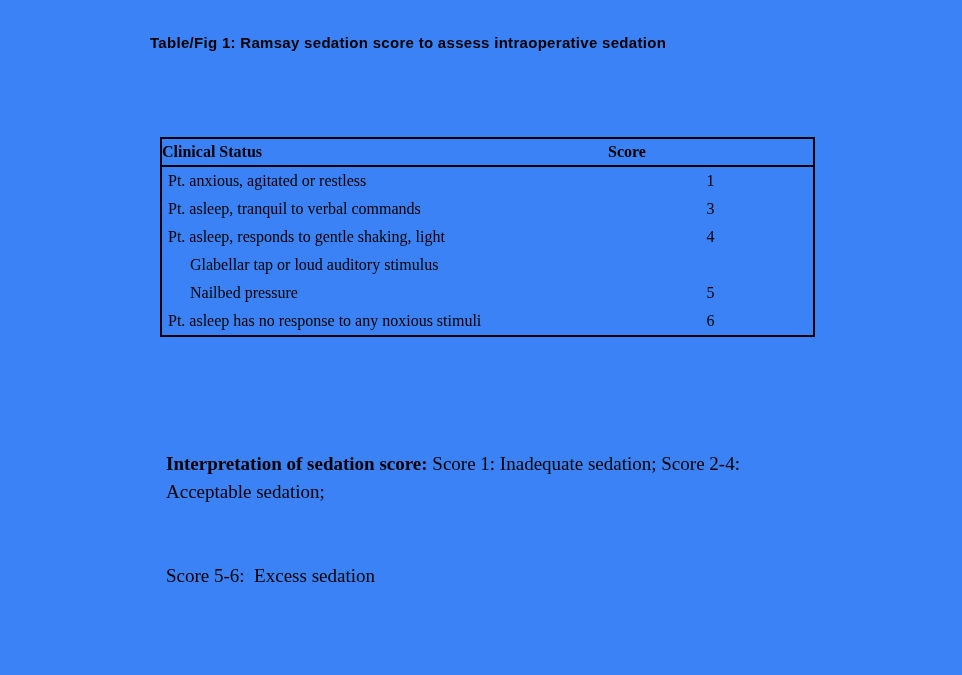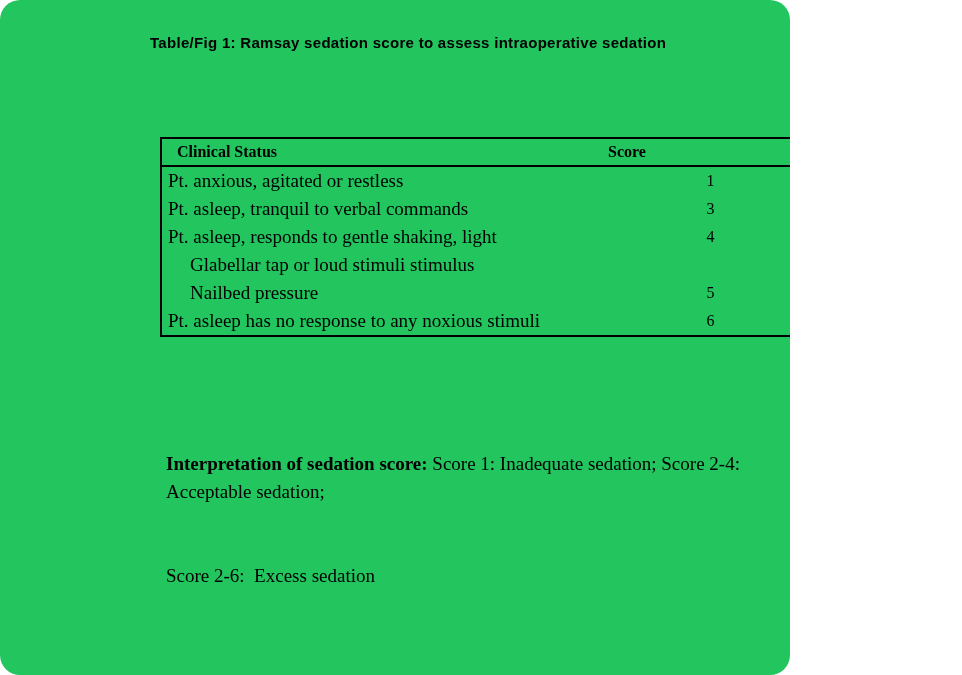--- a/index.html
+++ b/index.html
@@ -2,27 +2,26 @@
 <html><head>
 <meta charset="utf-8">
 <style>
   html, body {
     margin: 0;
     padding: 0;
     background: #ffffff;
   }
   .page {
     position: relative;
-    width: 790px;
+    width: 962px;
     height: 675px;
-    background: #22c55e;
+    background: #3b82f6;
     color: #000000;
     font-family: "Liberation Serif", serif;
     overflow: hidden;
-    border-radius: 20px;
   }
   .fig-title {
     position: absolute;
     left: 150px;
     top: 34px;
     font-family: "Liberation Sans", sans-serif;
     font-weight: bold;
     font-size: 15px;
     letter-spacing: 0.3px;
     white-space: nowrap;
@@ -40,38 +39,37 @@
     border-bottom: 2px solid #000000;
     height: 26px;
   }
   .th {
     font-weight: bold;
     font-size: 16px;
     line-height: 26px;
   }
   .th-status {
     flex: 1;
-    padding-left: 15px;
   }
   .th-score {
     width: 205px;
     text-align: left;
   }
   .trow {
     display: flex;
   }
   .cell-status {
     flex: 1;
     min-width: 0;
   }
   .row-line {
     height: 28px;
     line-height: 28px;
     padding-left: 6px;
-    font-size: 19px;
+    font-size: 16px;
     white-space: nowrap;
   }
   .row-line.cont {
     padding-left: 28px;
   }
   .row-line.cont.deep {
     padding-left: 28px;
   }
   .cell-score {
     width: 205px;
@@ -120,21 +118,21 @@
       <div class="trow">
         <div class="cell-status">
           <div class="row-line">Pt. asleep, tranquil to verbal commands</div>
         </div>
         <div class="cell-score">3</div>
       </div>
 
       <div class="trow">
         <div class="cell-status">
           <div class="row-line">Pt. asleep, responds to gentle shaking, light</div>
-          <div class="row-line cont">Glabellar tap or loud stimuli stimulus</div>
+          <div class="row-line cont">Glabellar tap or loud auditory stimulus</div>
         </div>
         <div class="cell-score">4</div>
       </div>
 
       <div class="trow">
         <div class="cell-status">
           <div class="row-line cont deep">Nailbed pressure</div>
         </div>
         <div class="cell-score">5</div>
       </div>
@@ -144,16 +142,16 @@
           <div class="row-line">Pt. asleep has no response to any noxious stimuli</div>
         </div>
         <div class="cell-score">6</div>
       </div>
 
     </div>
   </div>
 
   <div class="footnote">
     <div><span class="fbold">Interpretation of sedation score:</span><span> Score 1: Inadequate sedation; Score 2-4: Acceptable sedation;</span></div>
-    <div>Score 2-6:  Excess sedation</div>
+    <div>Score 5-6:  Excess sedation</div>
   </div>
 
 </div>
 
 </body></html>

